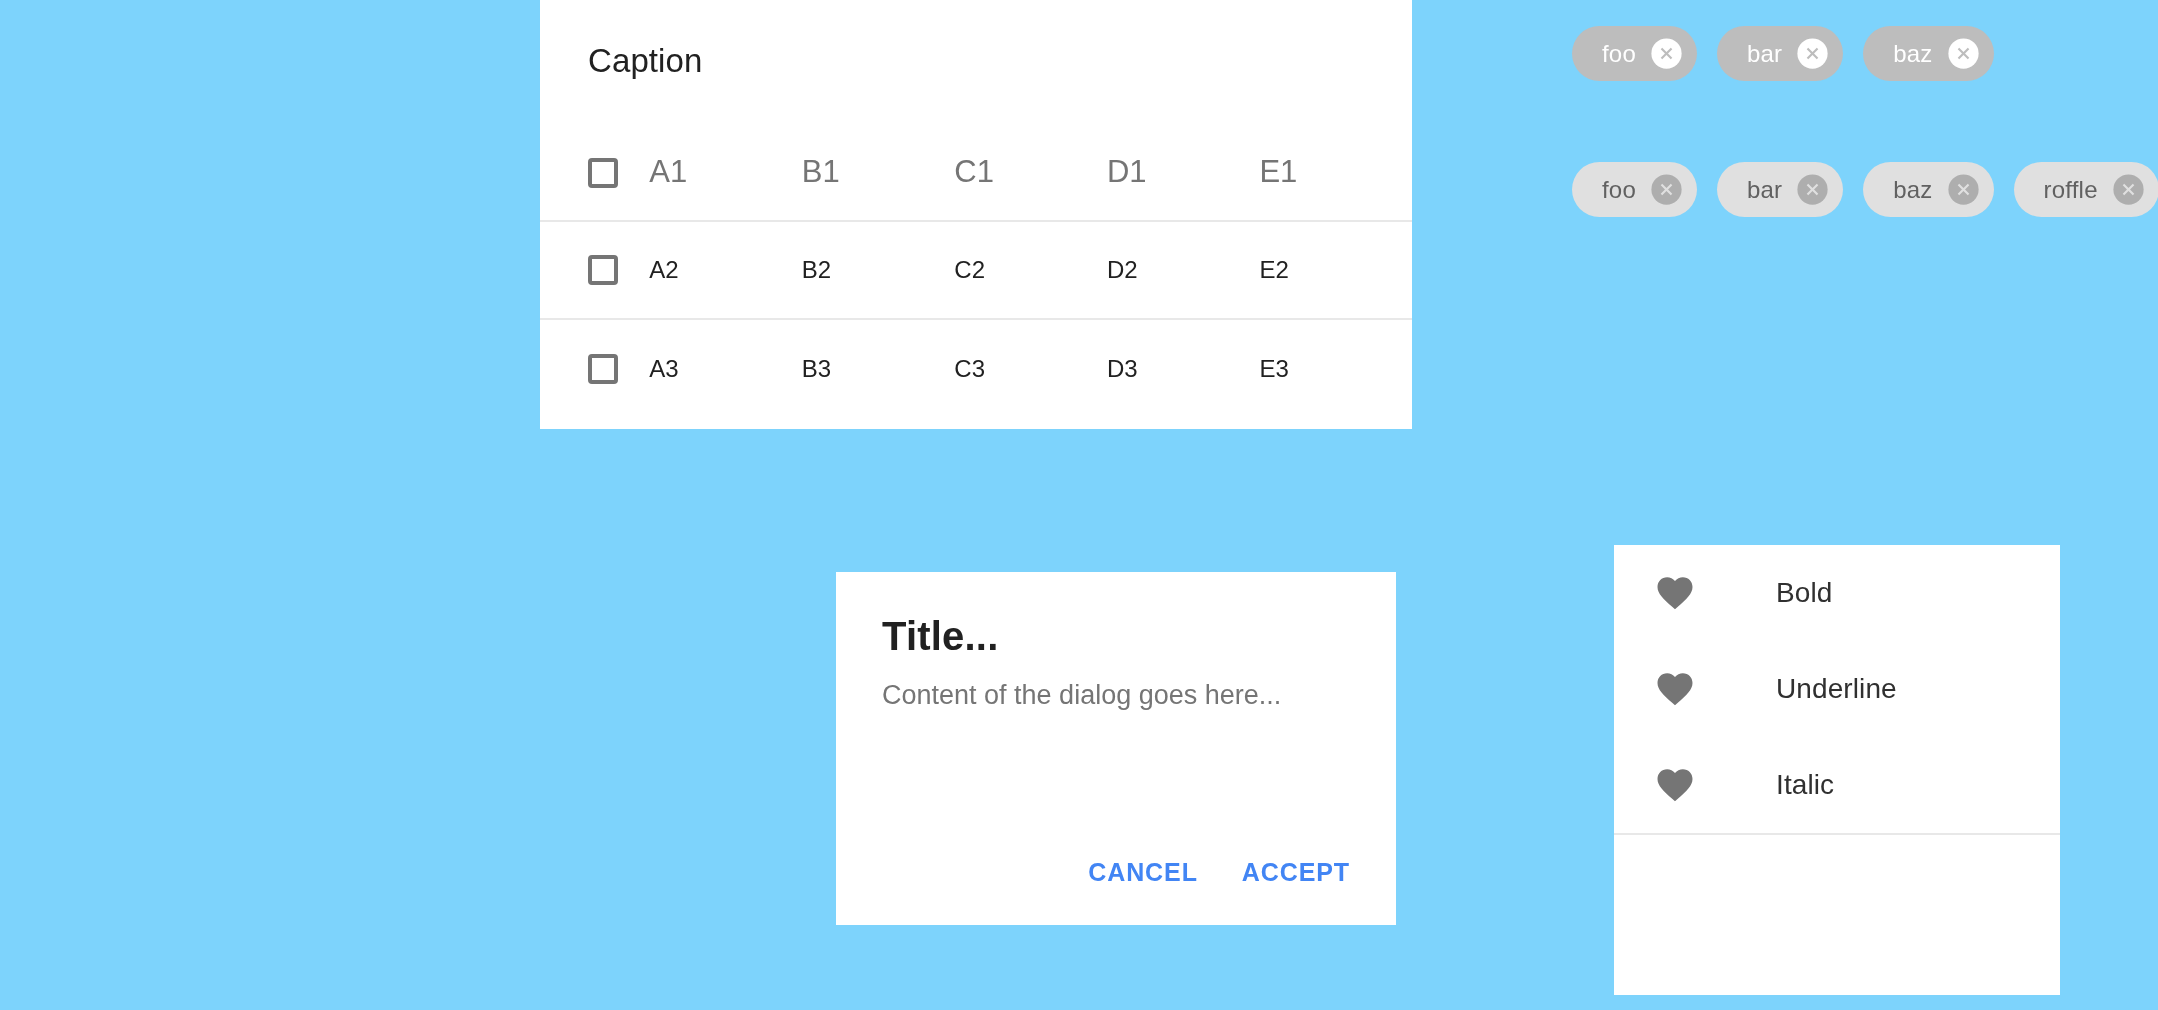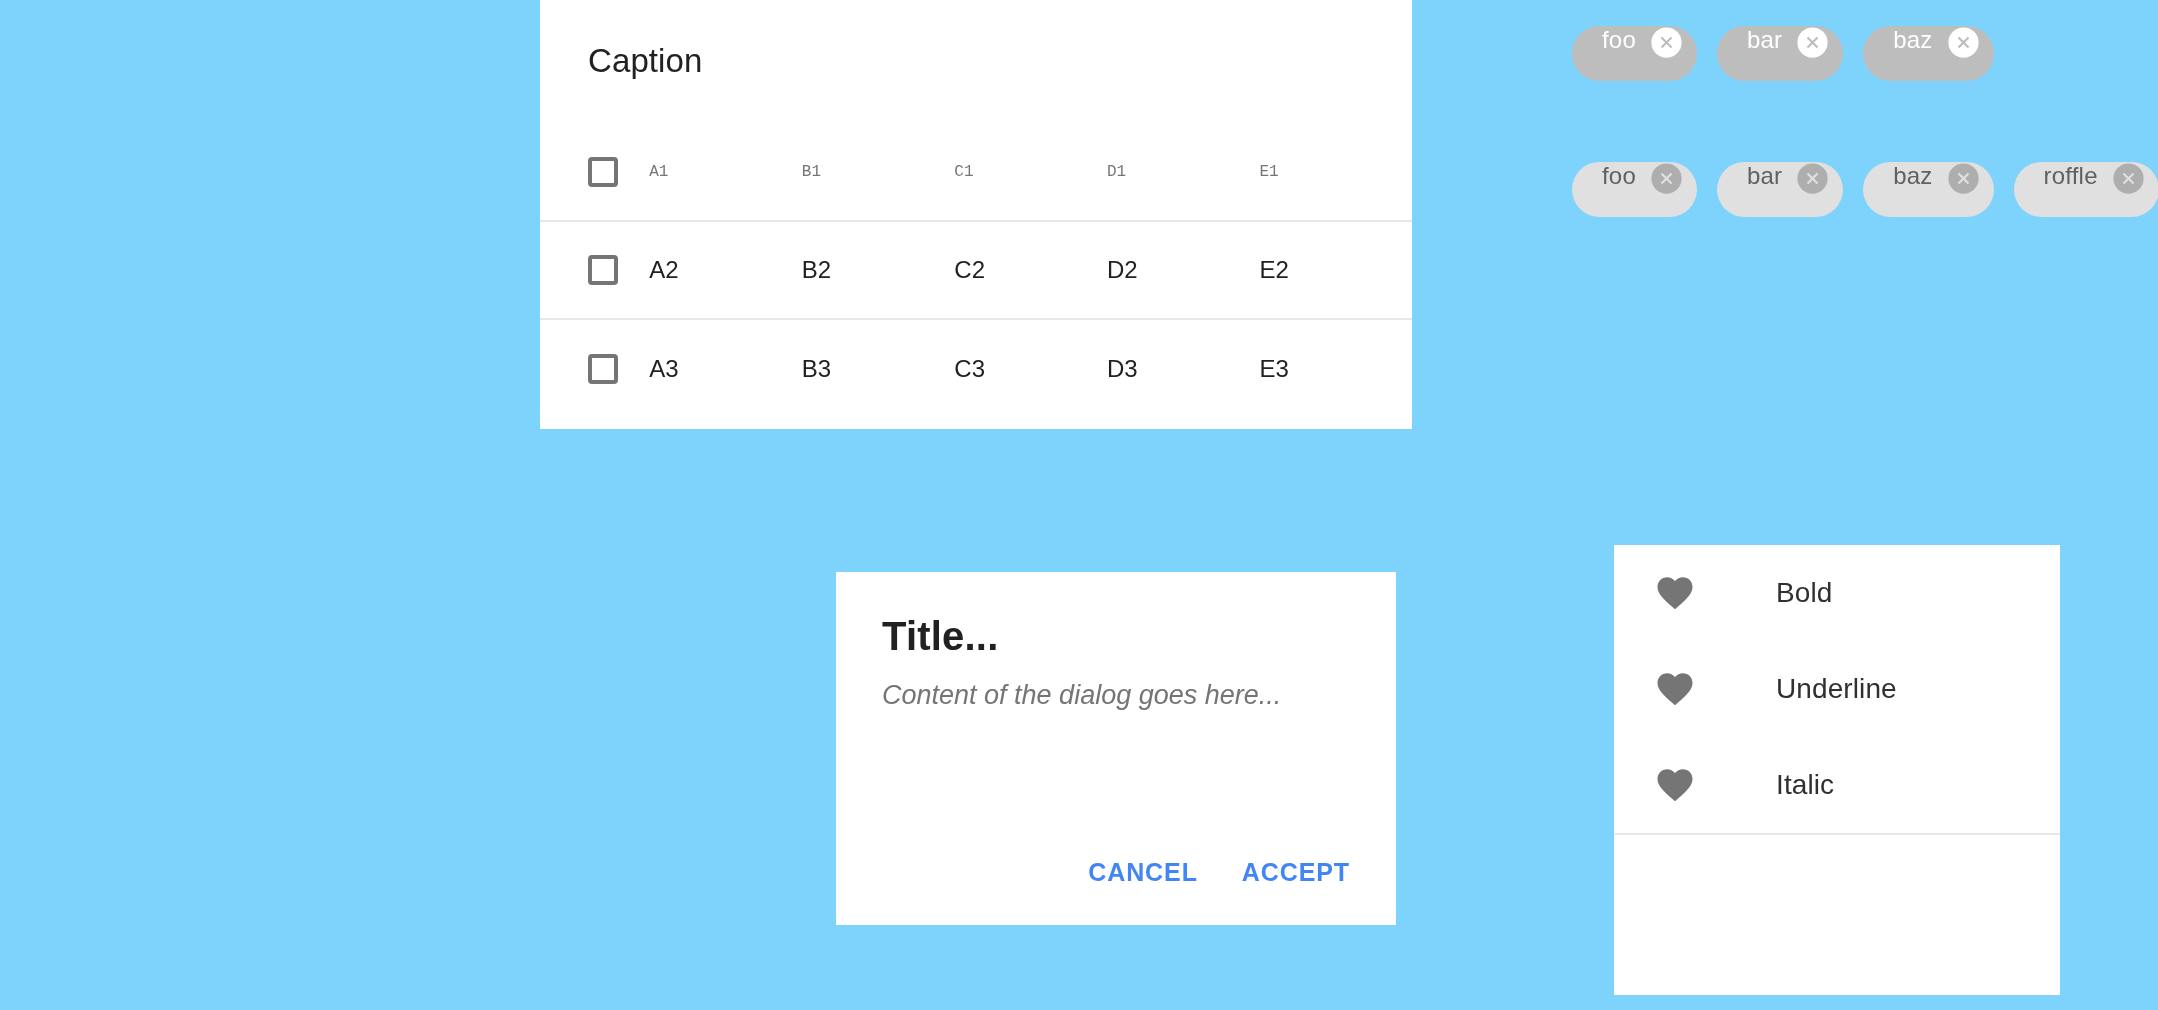--- a/index.html
+++ b/index.html
@@ -58,23 +58,22 @@
     text-align: left;
     font-weight: 400;
     padding: 0;
     vertical-align: middle;
   }
 
   .col-check { width: 106px; }
   .col-cell  { width: 148px; }
 
   .data-table thead th {
-    font-size: 16px;
+    font-size: 31px;
     color: #757575;
-    font-family: Liberation Mono, monospace;
   }
   .data-table thead tr { border-bottom: 2px solid #e8e8e8; }
 
   .data-table tbody td {
     font-size: 24px;
     color: #212121;
   }
   .data-table tbody tr { border-bottom: 2px solid #e8e8e8; margin-top: 30px; }
   .data-table tbody tr:last-child { border-bottom: none; }
 
@@ -95,21 +94,21 @@
   .chip-row {
     position: absolute;
     display: flex;
     align-items: center;
   }
   .chip-row-dark  { left: 1572px; top: 26px;  gap: 20px; }
   .chip-row-light { left: 1572px; top: 162px; gap: 20px; }
 
   .chip {
     display: inline-flex;
-    align-items: flex-start;
+    align-items: center;
     height: 55px;
     border-radius: 28px;
     padding: 0 14px 0 30px;
     white-space: nowrap;
     cursor: pointer;
     font-size: 24px;
     letter-spacing: 0.2px;
   }
 
   .chip-dark  { background: #bdbdbd; color: #ffffff; }
@@ -148,21 +147,20 @@
   }
 
   .dialog-content {
     position: absolute;
     left: 46px;
     top: 106px;
     width: 400px;
     font-size: 27px;
     color: #757575;
     line-height: 1.32;
-    font-style: italic;
   }
 
   .dialog-actions {
     position: absolute;
     right: 32px;
     bottom: 28px;
     display: flex;
     align-items: center;
     gap: 16px;
   }

